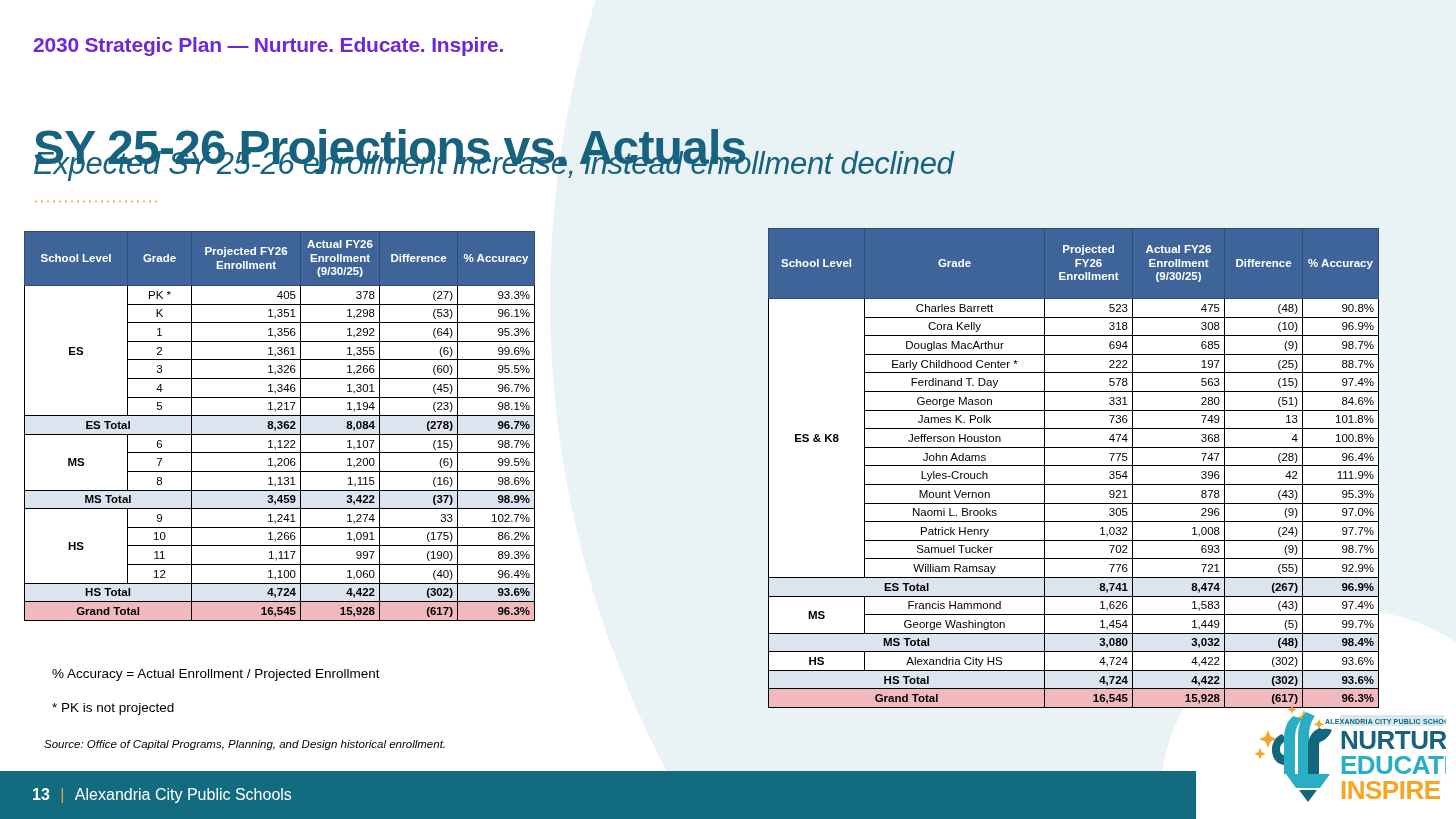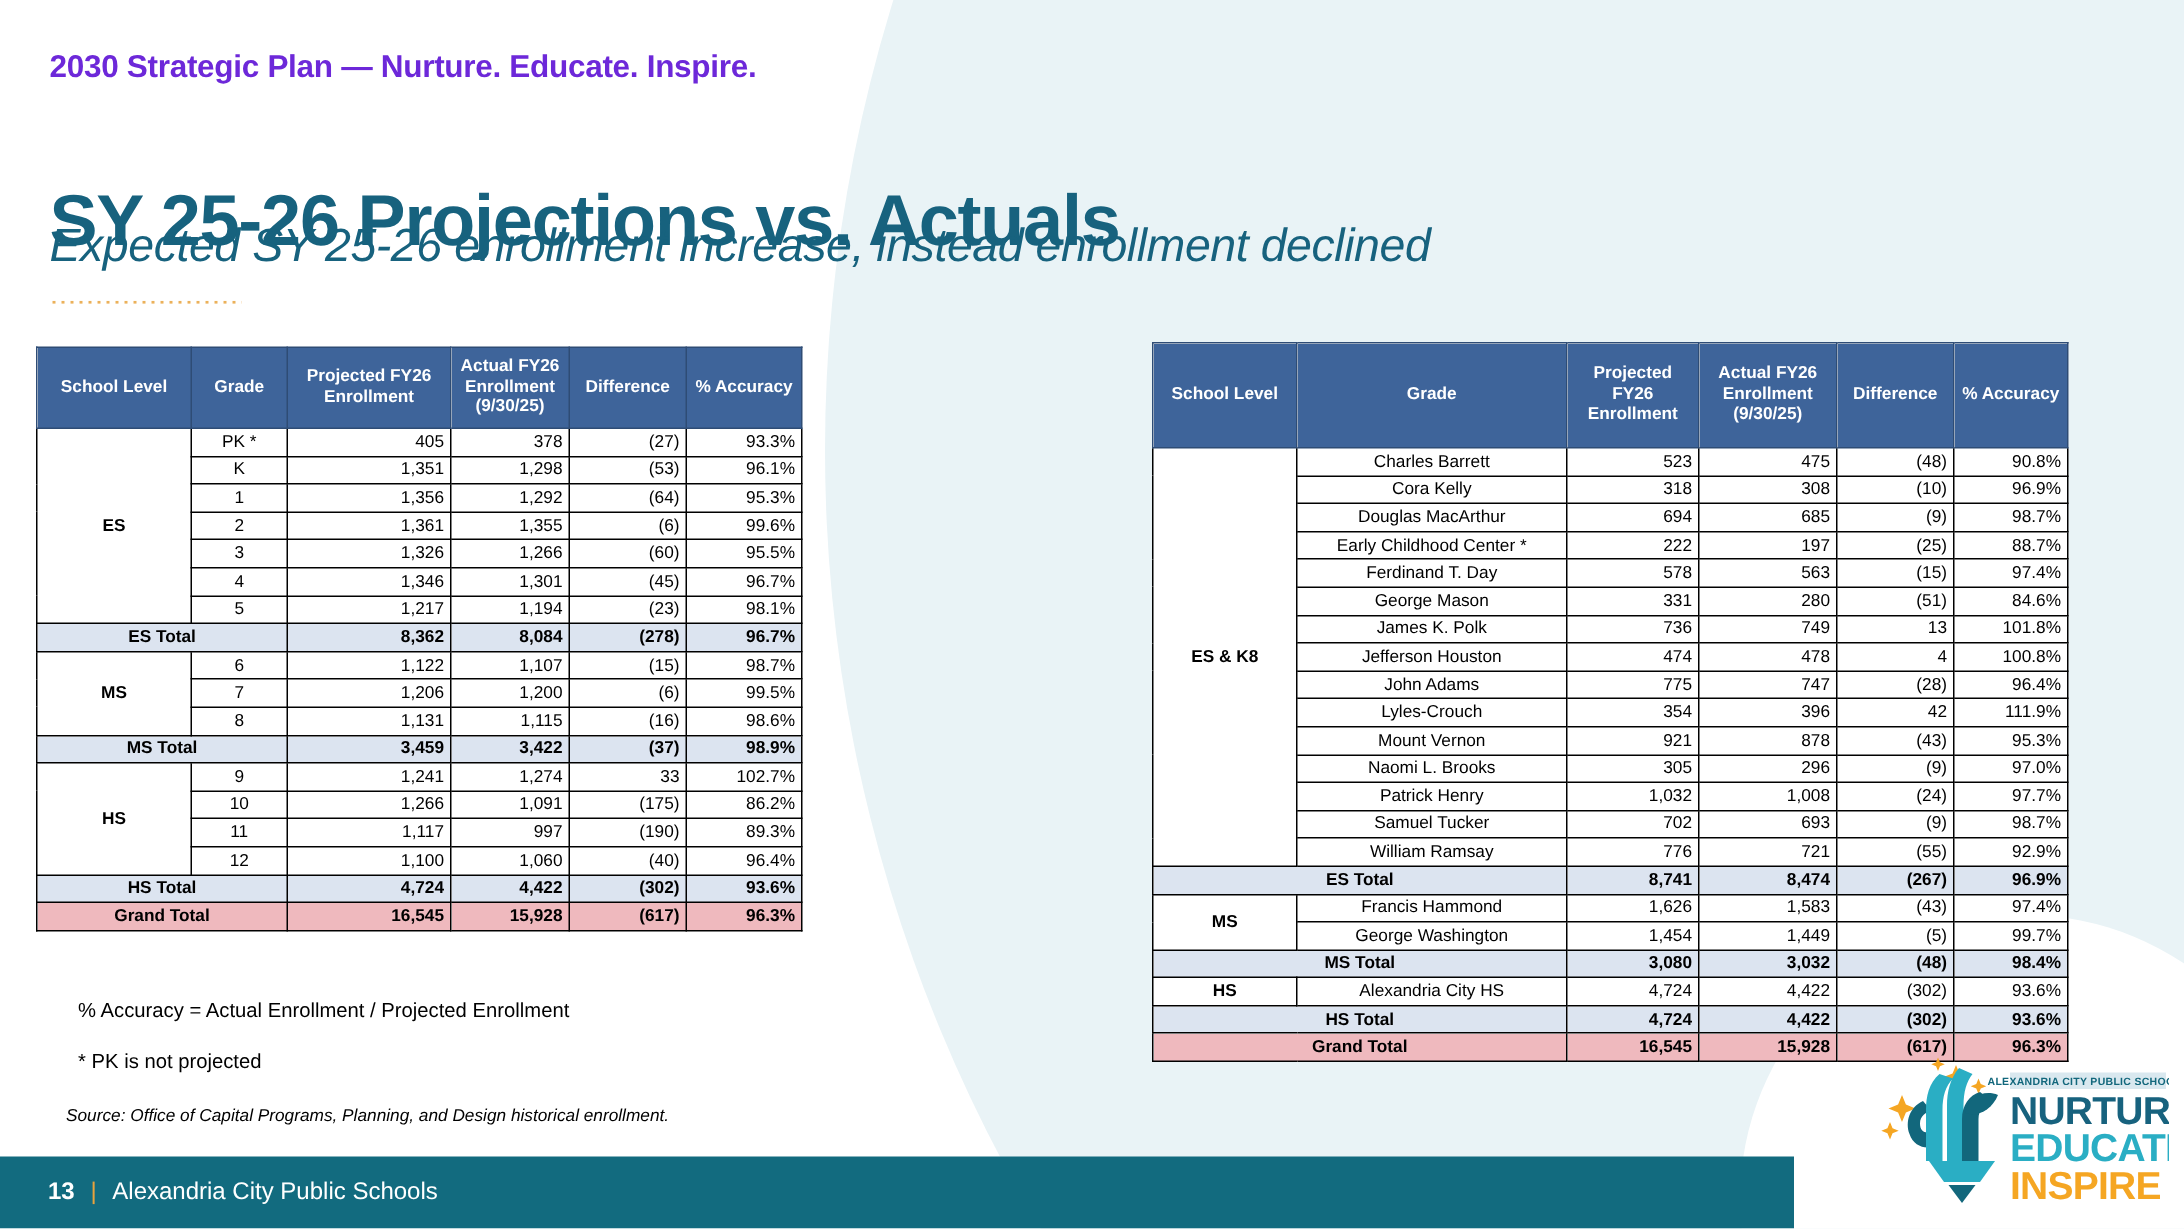--- a/index.html
+++ b/index.html
@@ -368,21 +368,21 @@
       <tr>
         <td class="gradeL">James K. Polk</td>
         <td class="num">736</td>
         <td class="num">749</td>
         <td class="num">13</td>
         <td class="num">101.8%</td>
       </tr>
       <tr>
         <td class="gradeL">Jefferson Houston</td>
         <td class="num">474</td>
-        <td class="num">478</td>
+        <td class="num">368</td>
         <td class="num">4</td>
         <td class="num">100.8%</td>
       </tr>
       <tr>
         <td class="gradeL">John Adams</td>
         <td class="num">775</td>
         <td class="num">747</td>
         <td class="num">(28)</td>
         <td class="num">96.4%</td>
       </tr>

